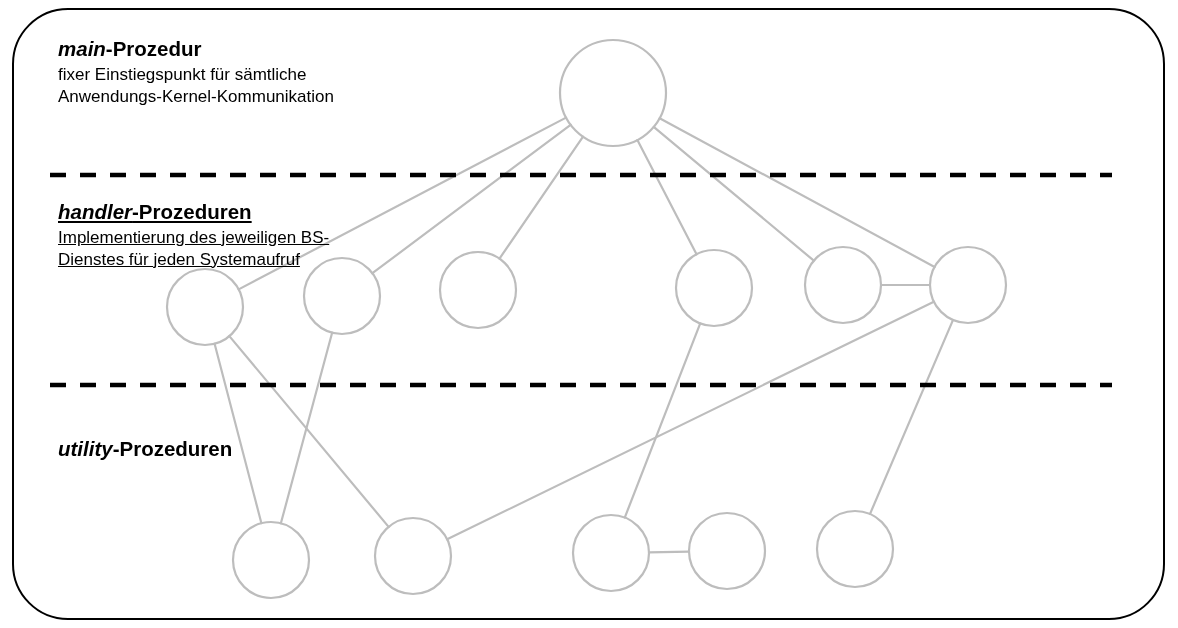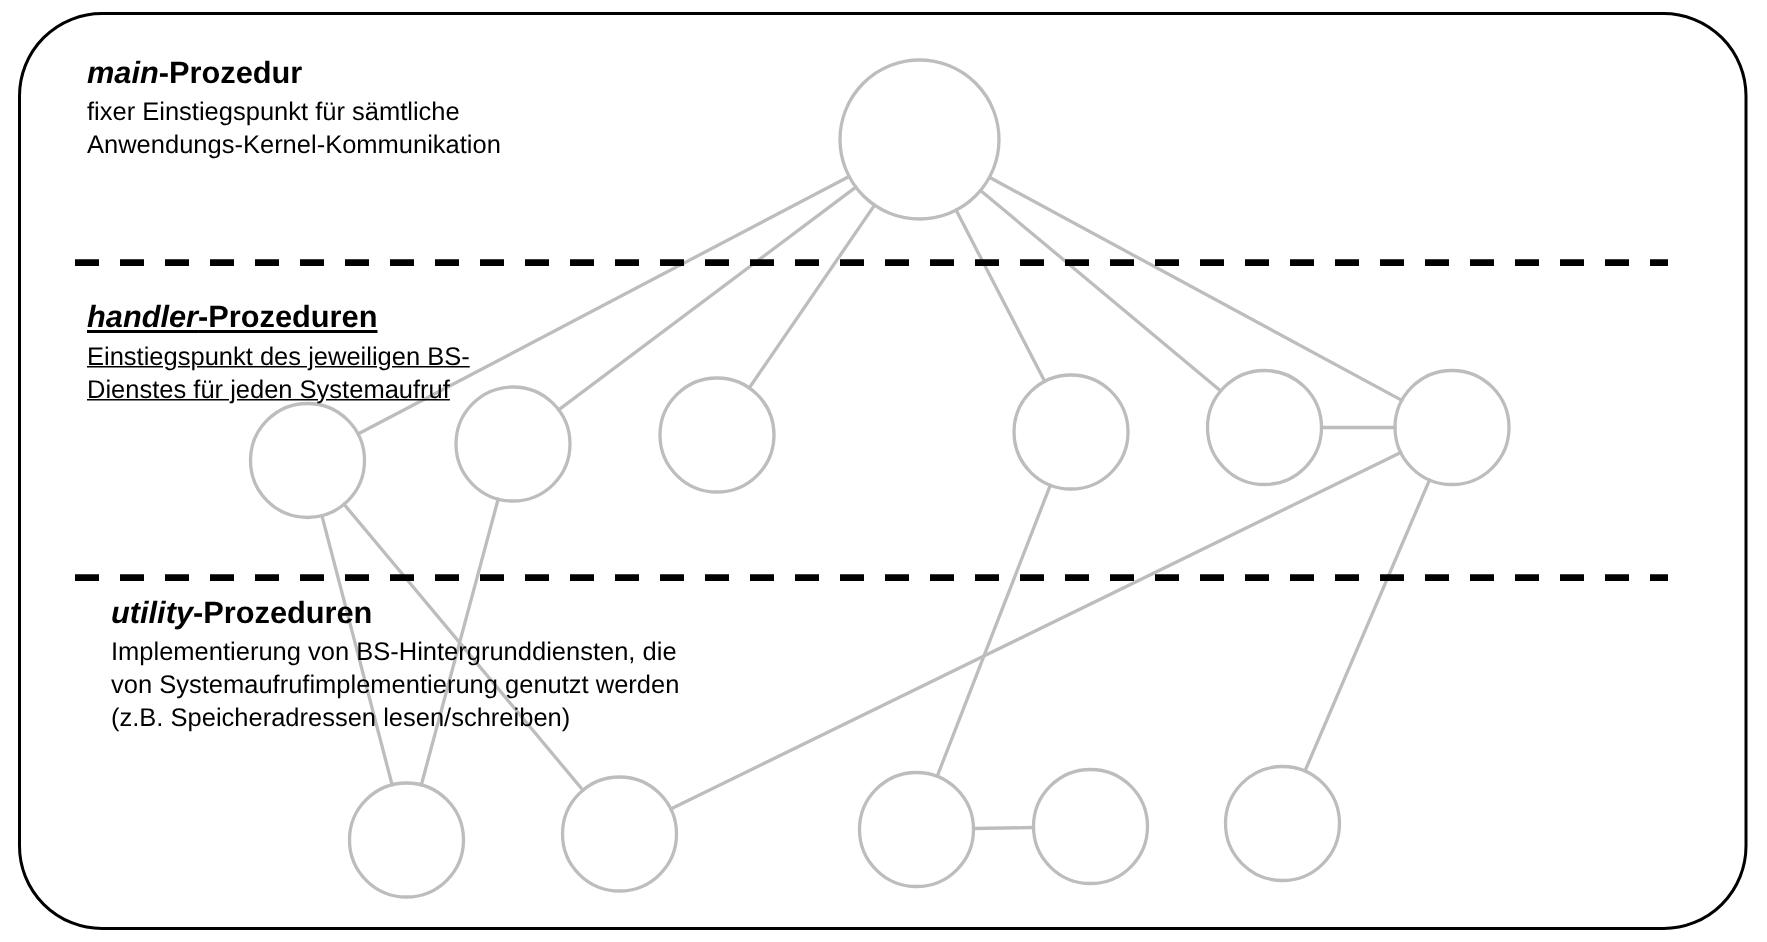--- a/index.html
+++ b/index.html
@@ -47,21 +47,21 @@
     font-style: italic;
   }
   .tier-desc {
     font-size: 17px;
     font-weight: normal;
     margin: 0;
     white-space: pre-line;
   }
   #block-main  { left: 58px; top: 36px; }
   #block-handler { left: 58px; top: 199px; text-decoration: underline; }
-  #block-utility { left: 58px; top: 396px; margin-left: 16px; }
+  #block-utility { left: 58px; top: 436px; }
 </style>
 </head>
 <body>
 
 <div id="stage">
 
   <svg id="diagram-svg" viewBox="0 0 1178 628">
     <rect id="frame-rect" x="13" y="9" width="1151" height="610" rx="55" ry="55" fill="#ffffff" stroke="#000000" stroke-width="2"></rect>
 
     <g id="edges-group">
@@ -106,27 +106,24 @@
         <span class="em">main</span><span>-Prozedur</span>
       </div>
       <div class="tier-desc">fixer Einstiegspunkt für sämtliche
 Anwendungs-Kernel-Kommunikation</div>
     </div>
 
     <div class="tier-block" id="block-handler">
       <div class="tier-title">
         <span class="em">handler</span><span>-Prozeduren</span>
       </div>
-      <div class="tier-desc">Einstiegspunkt des jeweiligen BS-
+      <div class="tier-desc">Implementierung des jeweiligen BS-
 Dienstes für jeden Systemaufruf</div>
     </div>
 
     <div class="tier-block" id="block-utility">
       <div class="tier-title">
         <span class="em">utility</span><span>-Prozeduren</span>
       </div>
-      <div class="tier-desc">Implementierung von BS-Hintergrunddiensten, die
-von Systemaufrufimplementierung genutzt werden
-(z.B. Speicheradressen lesen/schreiben)</div>
     </div>
 
   </div>
 </div>
 
 </body></html>

